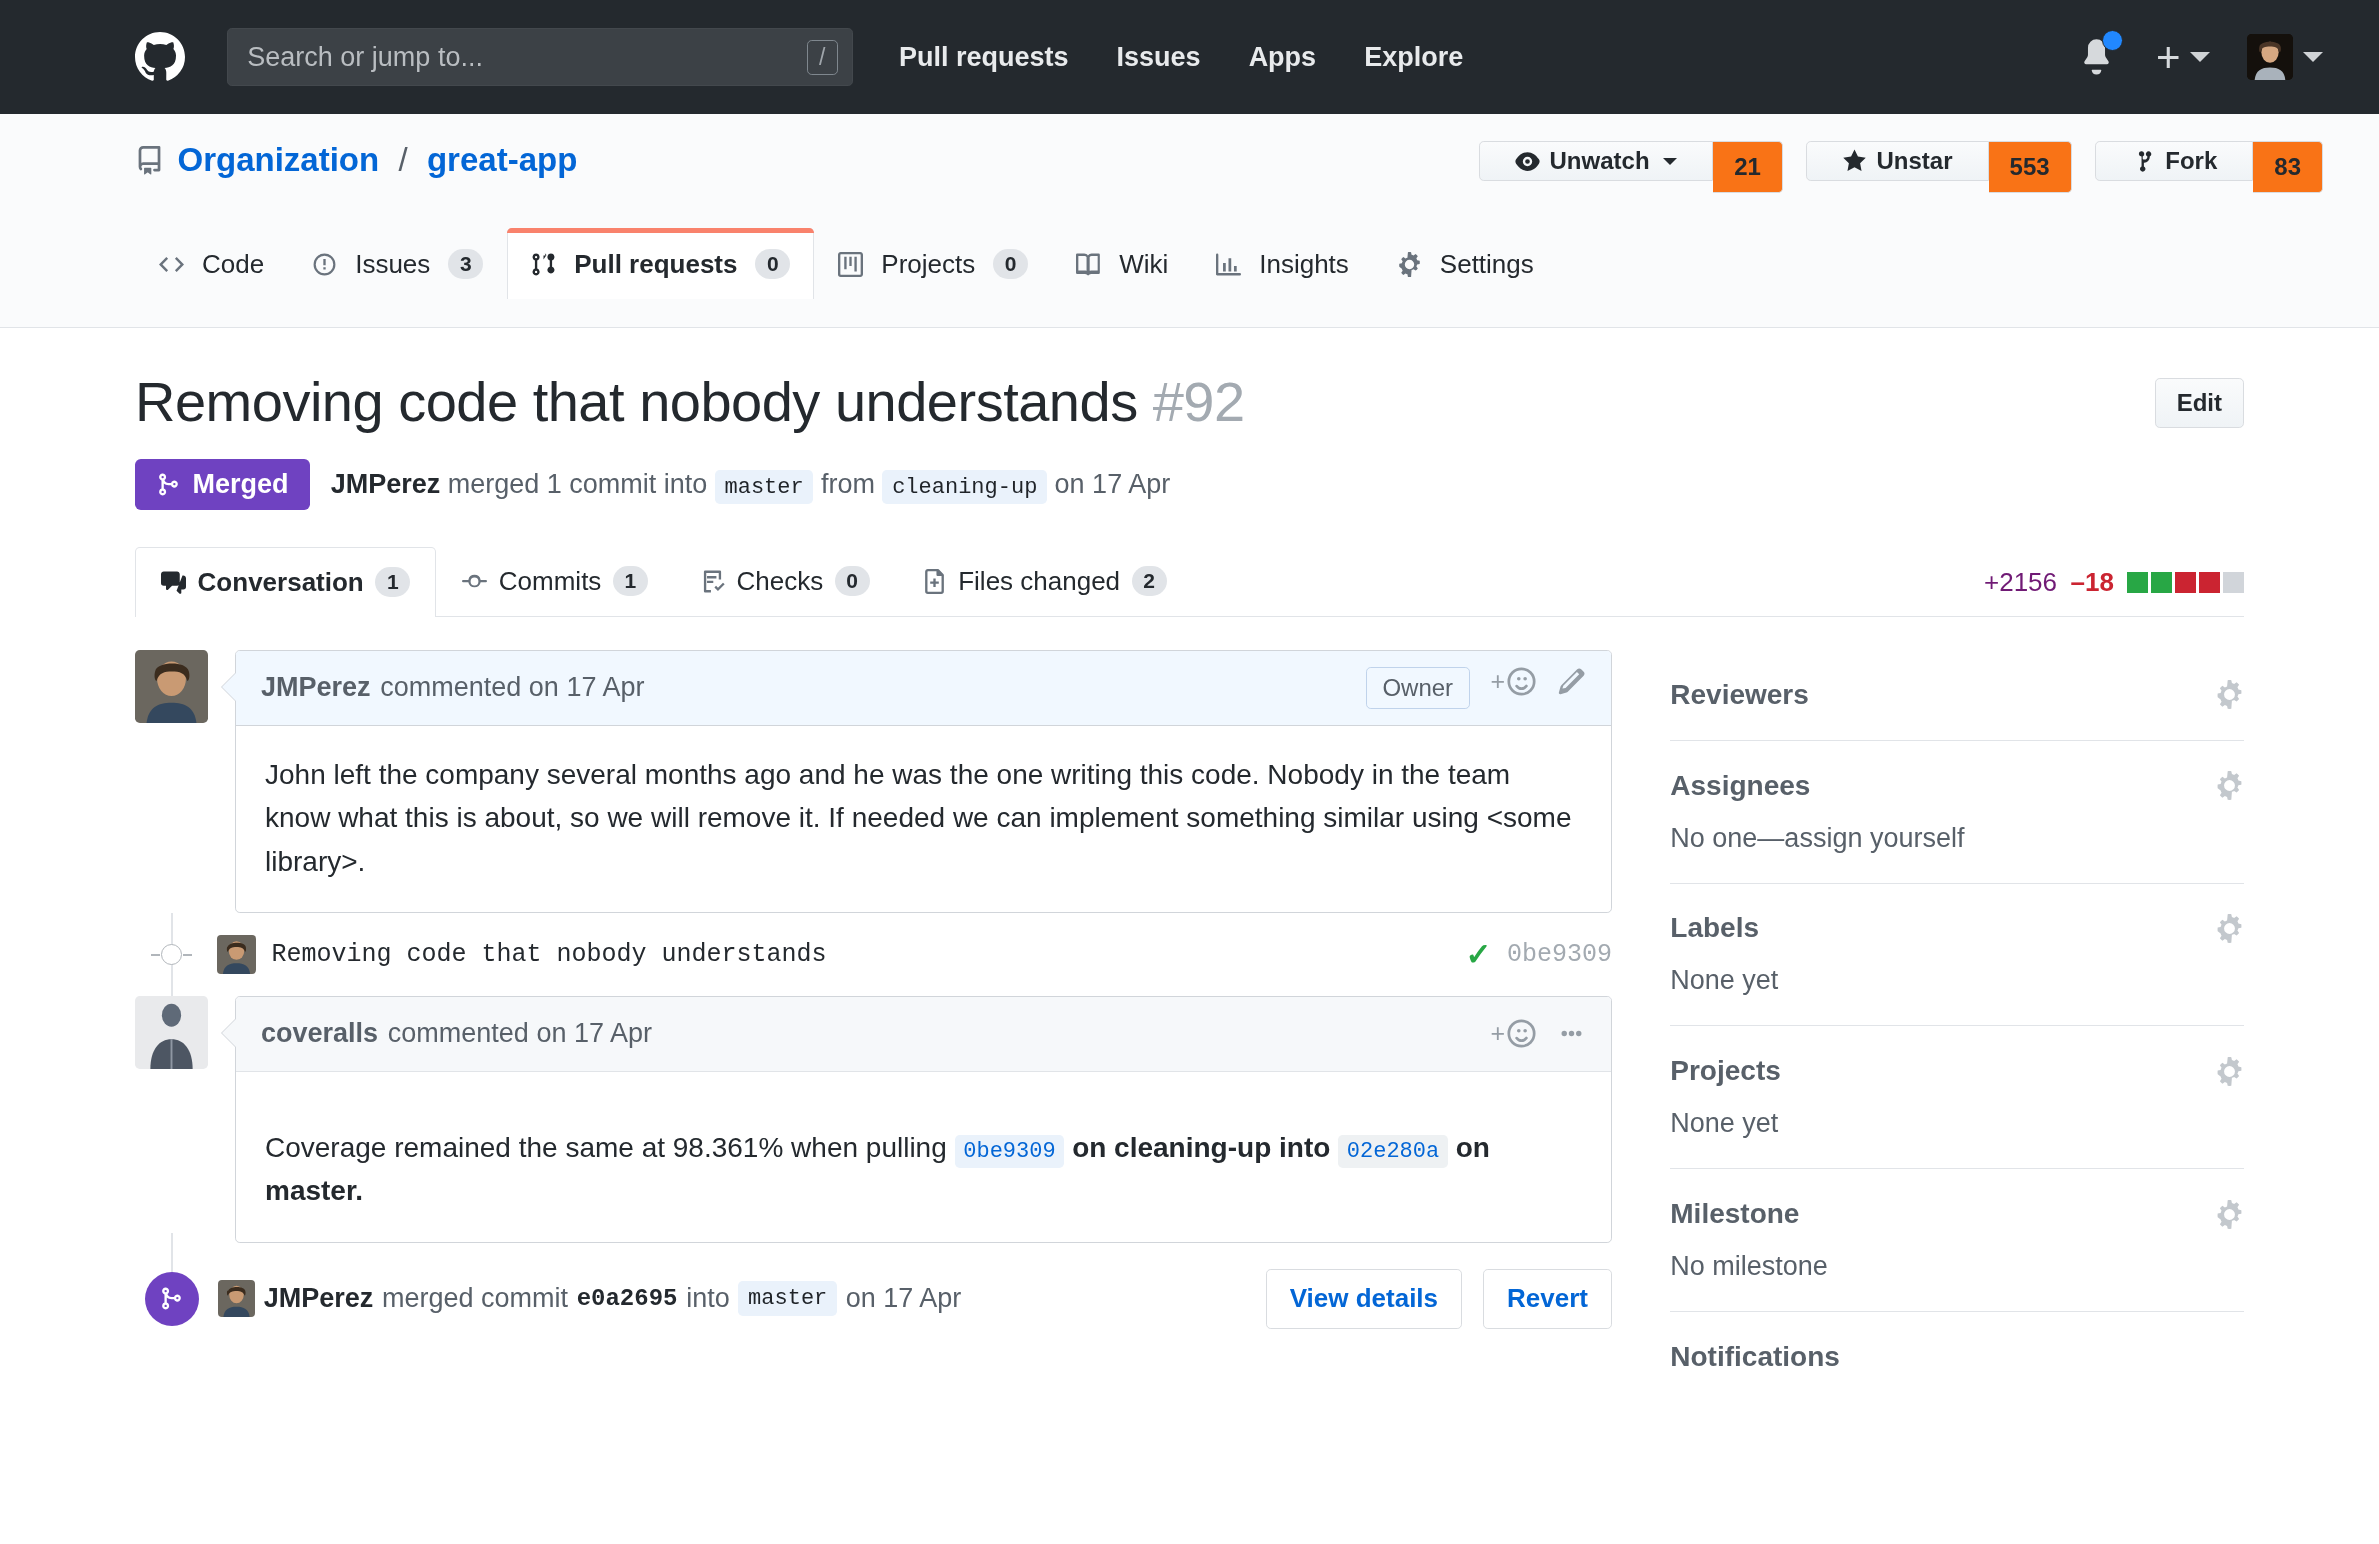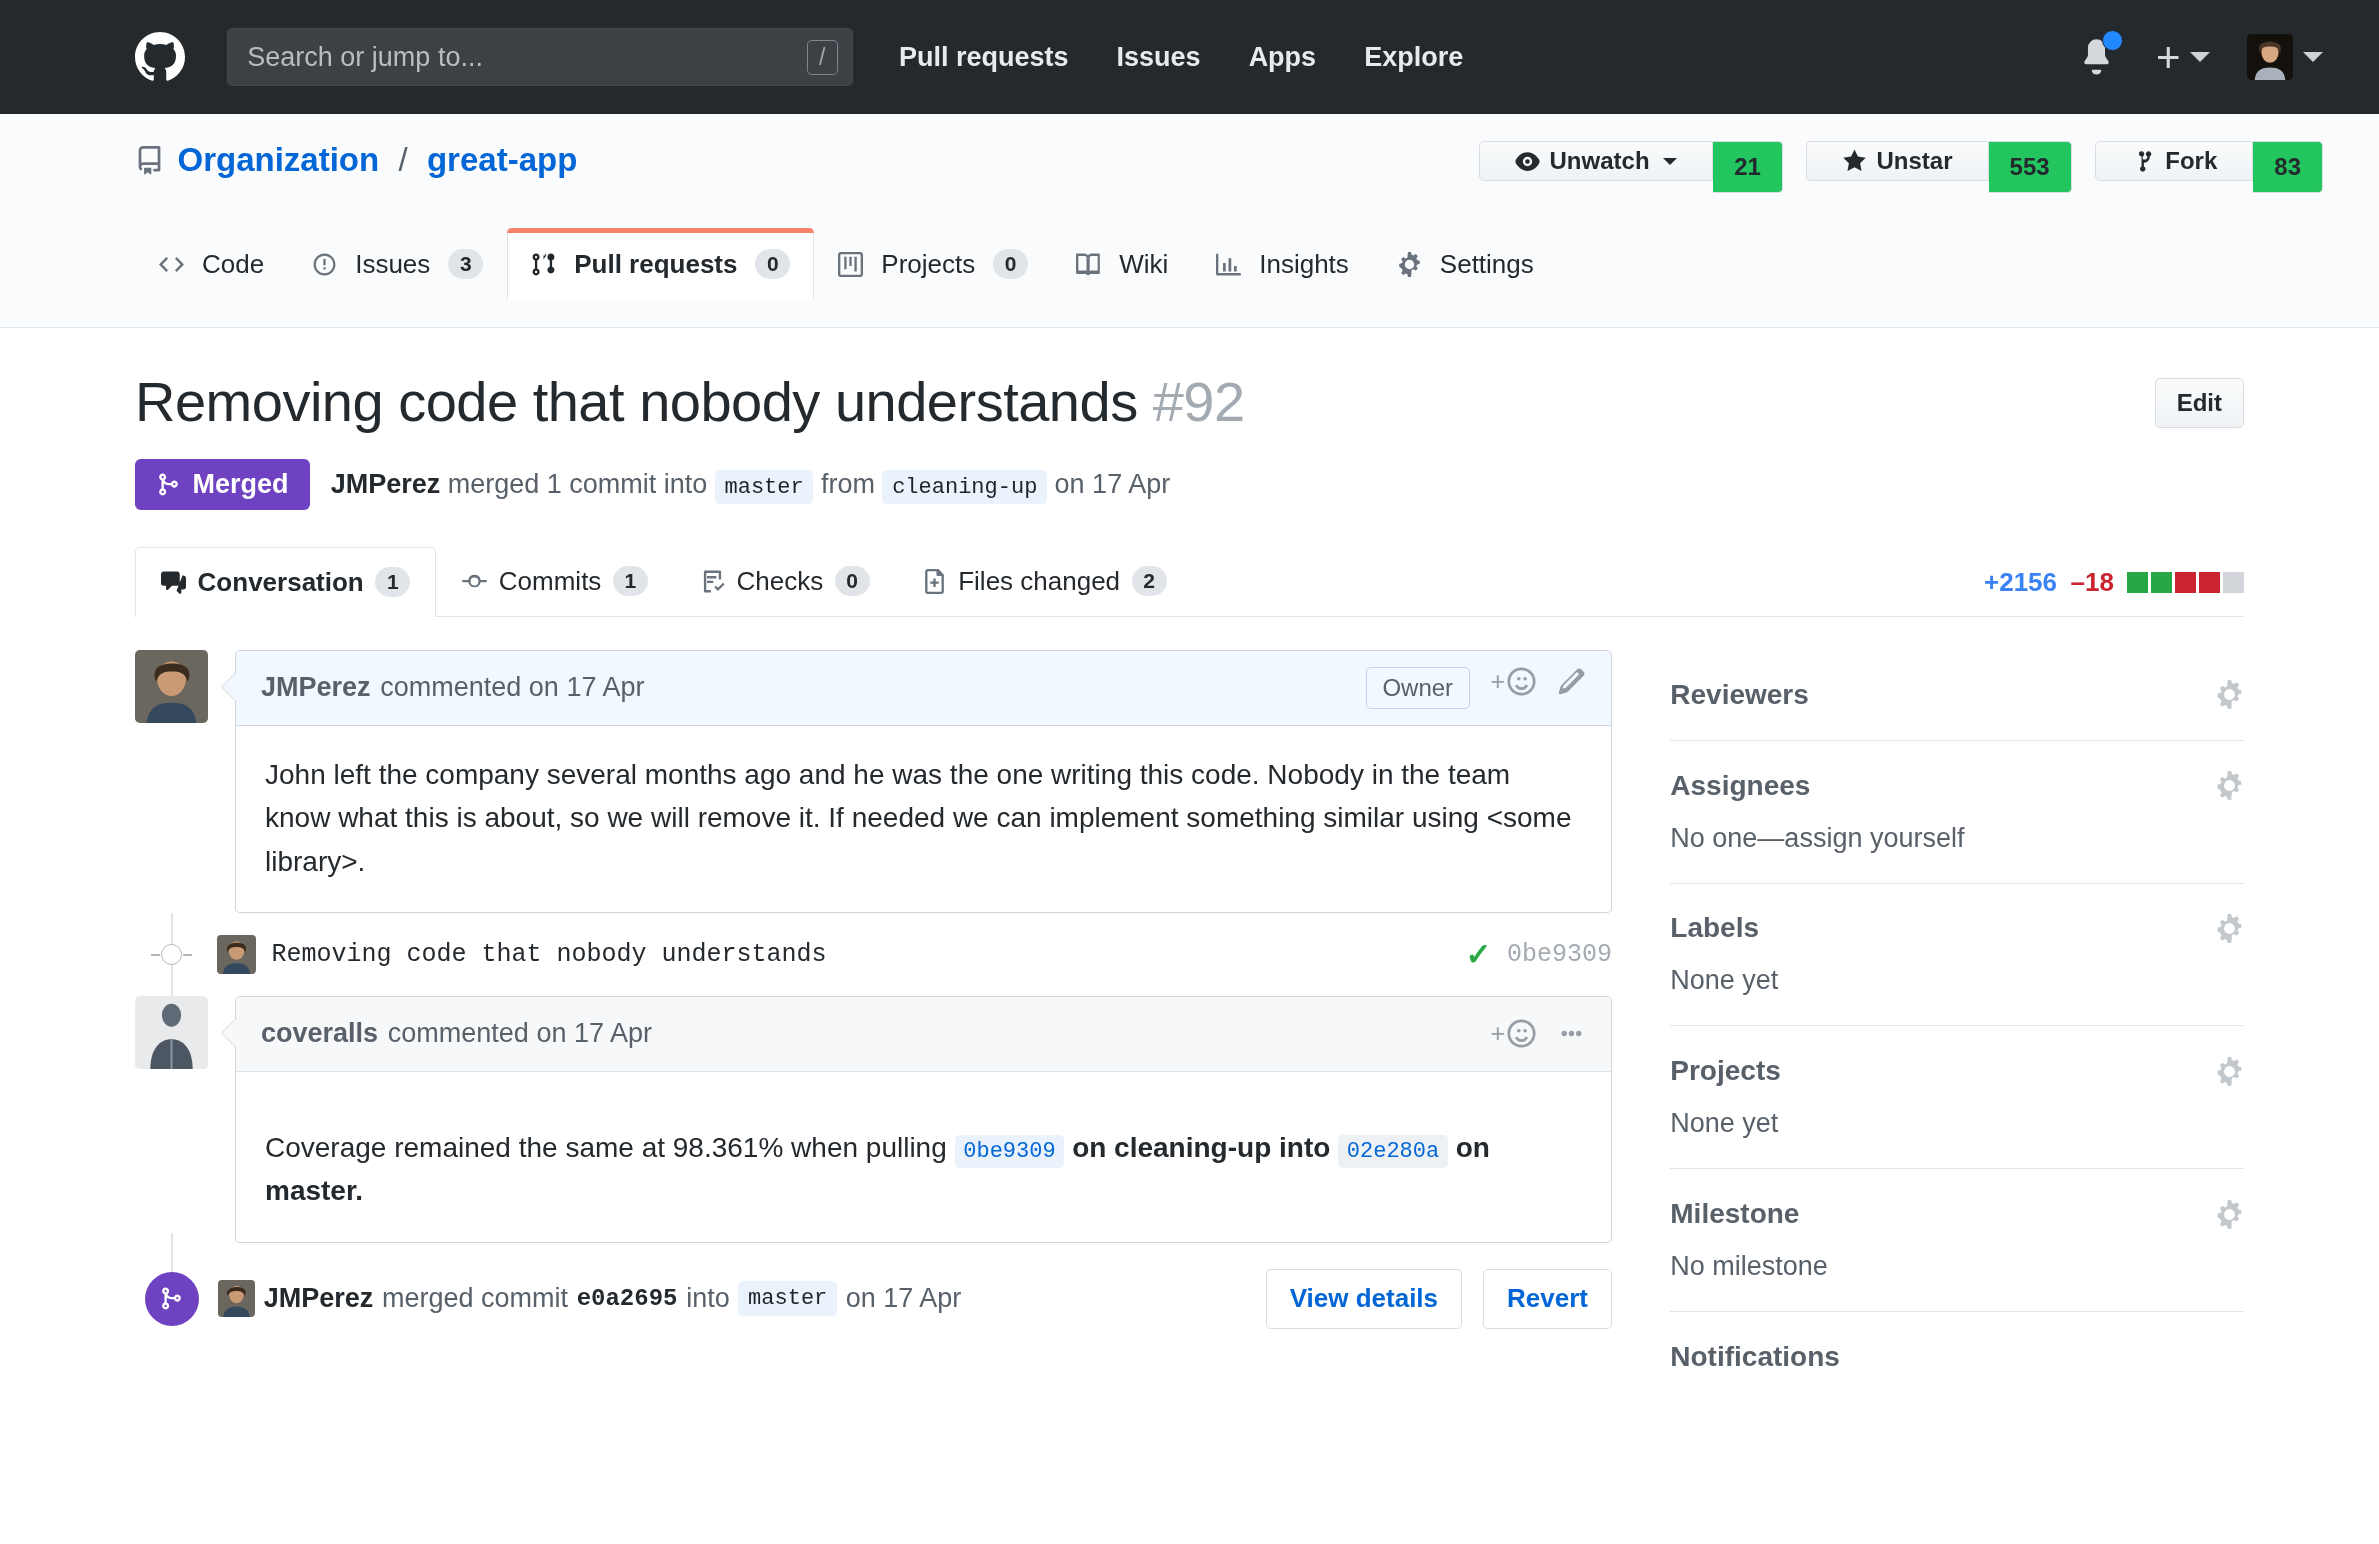--- a/index.html
+++ b/index.html
@@ -92,21 +92,21 @@
   .btn-main {
     display: flex; align-items: center; gap: 9.7px;
     background: linear-gradient(#fafbfc, #eff3f6);
     border: 1px solid #d9dce0;
     border-radius: 4.8px 0 0 4.8px;
     padding: 0 35px; height: 40px;
     font-size: 24px; font-weight: bold; color: #24292e;
     white-space: nowrap;
   }
   .btn-count {
-    background: #22c55e; border: 1px solid #d9dce0; border-left: none;
+    background: #f97316; border: 1px solid #d9dce0; border-left: none;
     border-radius: 0 4.8px 4.8px 0;
     padding: 0 21px; height: 52px;
     display: flex; align-items: center; justify-content: center;
     font-size: 24px; font-weight: bold; color: #24292e;
   }
   .btn-main svg { width: 25px; height: 25px; fill: #24292e; }
   .mini-caret {
     width: 0; height: 0; margin-left: 3.9px;
     border-left: 7.7px solid transparent;
     border-right: 7.7px solid transparent;
@@ -190,21 +190,21 @@
     white-space: nowrap;
   }
   .pr-tab svg { width: 25px; height: 27px; fill: #6a737d; }
   .pr-tab.selected {
     background: #fff; border-color: #e1e4e8;
     border-radius: 4.8px 4.8px 0 0;
     margin-bottom: -1px; font-weight: bold;
   }
   .pr-tab.selected svg { fill: #24292e; }
   .diffstat { margin-left: auto; display: flex; align-items: center; gap: 13.5px; padding-bottom: 17.4px; }
-  .adds { color: #3b82f6; font-size: 26px; font-weight: bold; margin-left: 28px; }
+  .adds { color: #701a75; font-size: 26px; font-weight: normal; margin-left: 28px; }
   .dels { color: #cb2431; font-size: 26px; font-weight: bold; }
   .diff-blocks { display: flex; gap: 2.9px; }
   .diff-blocks i { width: 21px; height: 21px; display: block; }
 
   
   .content { display: flex; padding: 0 135px; margin-top: 33px; gap: 39px; }
   .col-main { width: 1477px; flex: 0 0 1477px; }
   .col-side { flex: 1 1 auto; padding-left: 19.3px; }
 
   

